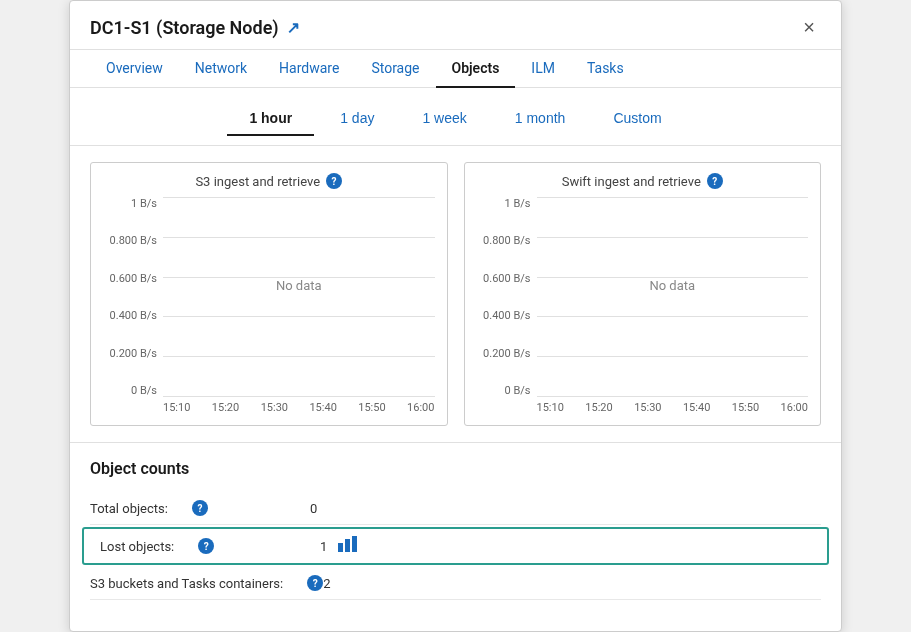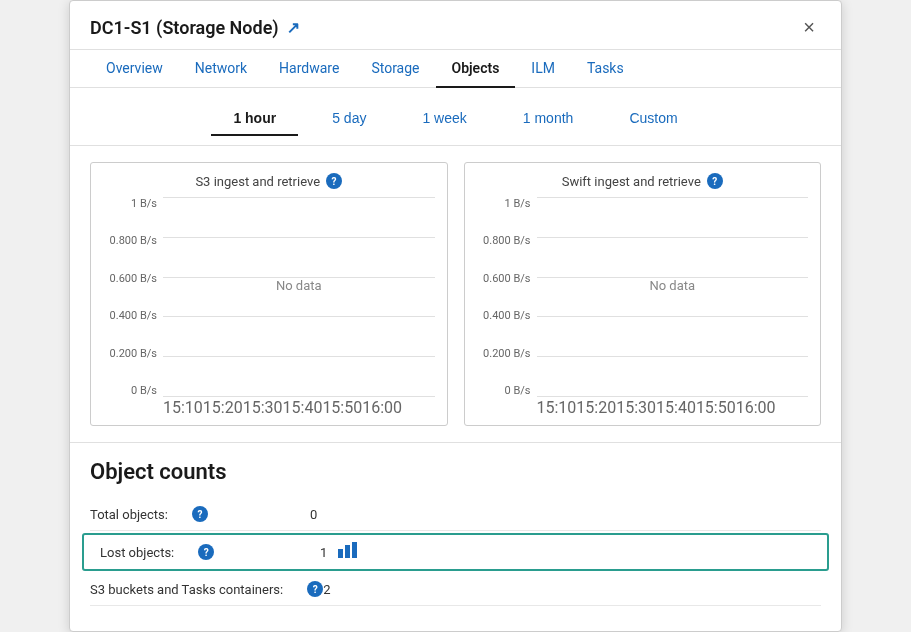--- a/index.html
+++ b/index.html
@@ -66,21 +66,21 @@
     }
     .tab-item.active {
       color: #1a1a1a;
       border-bottom: 2px solid #1a1a1a;
       font-weight: 600;
       cursor: default;
     }
     .time-nav {
       display: flex;
       justify-content: center;
-      gap: 12px;
+      gap: 4px;
       padding: 14px 0 10px 0;
       border-bottom: 1px solid #e0e0e0;
     }
     .time-btn {
       padding: 8px 22px;
       cursor: pointer;
       color: #1a6bbd;
       background: none;
       border: none;
       font-size: 14px;
@@ -167,30 +167,31 @@
       color: #888;
       font-size: 13px;
     }
     .x-axis {
       position: absolute;
       bottom: 0;
       left: 0;
       right: 0;
       height: 20px;
       display: flex;
-      align-items: center;
-      font-size: 16px;
+      justify-content: space-between;
+      align-items: center;
+      font-size: 11px;
       color: #666;
     }
     .bottom-section {
       padding: 16px 20px;
       border-top: 1px solid #e0e0e0;
     }
     .section-title {
-      font-size: 22px;
+      font-size: 16px;
       font-weight: 600;
       color: #1a1a1a;
       margin-bottom: 14px;
     }
     .stat-row {
       display: flex;
       align-items: center;
       padding: 8px 0;
       border-bottom: 1px solid #e8e8e8;
       font-size: 13px;
@@ -237,21 +238,21 @@
     <a class="tab-item">Network</a>
     <a class="tab-item">Hardware</a>
     <a class="tab-item">Storage</a>
     <a class="tab-item active">Objects</a>
     <a class="tab-item">ILM</a>
     <a class="tab-item">Tasks</a>
   </div>
 
   <div class="time-nav">
     <button class="time-btn active">1 hour</button>
-    <button class="time-btn">5 day</button>
+    <button class="time-btn">1 day</button>
     <button class="time-btn">1 week</button>
     <button class="time-btn">1 month</button>
     <button class="time-btn">Custom</button>
   </div>
 
   <div class="charts-row">
 
     <div class="chart-container">
       <div class="chart-title">
         <span>S3 ingest and retrieve</span>

